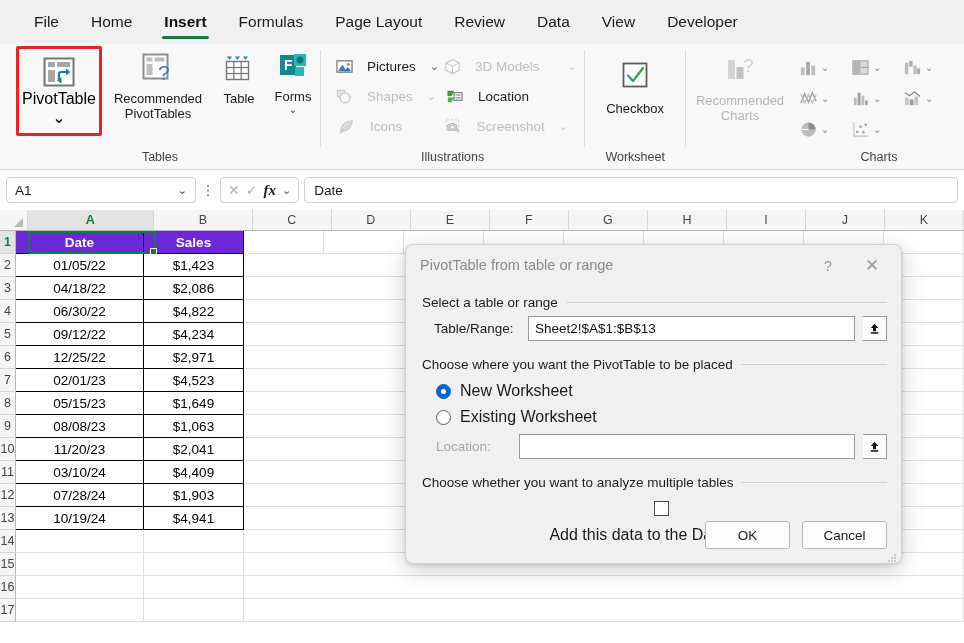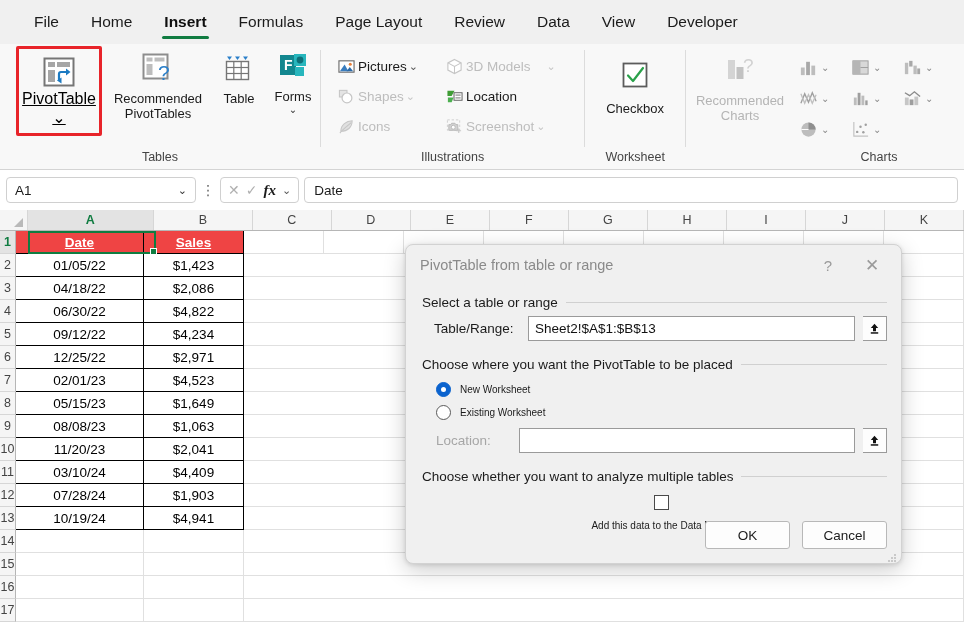--- a/index.html
+++ b/index.html
@@ -50,27 +50,26 @@
     font-size: 13px; color:#1b1b1b; text-align:center; line-height: 15px; margin-top: 5px;
   }
   .bigbtn .chev { font-size: 10px; color:#333; line-height: 10px; margin-top: 1px; }
   .bigbtn.disabled .blabel { color:#b4b4b4; }
 
   .pivot-wrap {
     position: relative; margin-left: 16px; margin-top: 2px;
     border: 3px solid #e8242a; border-radius: 2px;
     width: 86px; height: 90px; display:flex; flex-direction:column; align-items:center;
     padding-top: 5px;
-    text-decoration: underline;
   }
 
   
   .smallcol { display:flex; flex-direction:column; gap: 2px; padding-top: 8px; }
   .smallbtn {
-    display:flex; align-items:center; gap: 2px; height: 28px; padding: 0 5px;
+    display:flex; align-items:center; gap: 14px; height: 28px; padding: 0 5px;
     font-size: 13.5px; color:#1b1b1b; white-space: nowrap; cursor: default;
   }
   .smallbtn.disabled { color:#bdbdbd; }
   .smallbtn .chev { font-size: 11px; color:#555; }
   .smallbtn.disabled .chev { color:#c6c6c6; }
 
   .icoslot { width: 20px; height: 20px; display:inline-flex; align-items:center; justify-content:center; }
 
   
   .chartgrid { display:grid; grid-template-columns: repeat(3, 52px); grid-auto-rows: 31px; padding-top: 8px; }
@@ -115,21 +114,21 @@
     background:#f5f5f5; font-size:12.5px; color:#444;
     display:flex; align-items:center; justify-content:center;
   }
   .rh.sel { background:#e3e3e3; color:#107c41; font-weight:bold; }
   .cells { flex:1; }
   .row { display:flex; height: 23px; }
   .cell {
     height: 23px; display:flex; align-items:center; justify-content:center;
     font-size: 13.5px; color:#000; border-right:1px solid #e0e0e0; border-bottom:1px solid #e0e0e0;
   }
-  .cell.hdr { background:#ef4444; color:#fff; font-weight:bold; border-right:1px solid #000; border-bottom:1px solid #000;text-decoration:underline; }
+  .cell.hdr { background:#6d28d9; color:#fff; font-weight:bold; border-right:1px solid #000; border-bottom:1px solid #000; }
   .cell.data { background:#fff; border-right:1px solid #000; border-bottom:1px solid #000; }
   .cell.blank { background:#fff; border-right:1px solid #e0e0e0; border-bottom:1px solid #e0e0e0; }
   .selbox { position:absolute; left:28px; top:21px; width:128px; height:23px; border:2px solid #107c41; pointer-events:none; }
   .selbox::after{ content:""; position:absolute; right:-3px; bottom:-3px; width:5px; height:5px; background:#107c41; border:1px solid #fff;}
 
   
   .overlay { position:absolute; inset:0; pointer-events:none; }
   .dialog {
     position:absolute; left:405px; top:255px; width:497px; height:320px;
     background:#f0f0f0; border:1px solid #d2d2d2; border-radius:8px;
@@ -161,21 +160,21 @@
     width: 24px; height: 25px; background:#fdfdfd; border:1px solid #9a9a9a; border-left:none;
     display:flex; align-items:center; justify-content:center;
   }
   .radio-row { display:flex; align-items:center; gap: 9px; padding: 4px 0 4px 16px; }
   .radio {
     width:15px; height:15px; border-radius:50%; border:1.5px solid #5a5a5a; background:#fff;
     display:flex; align-items:center; justify-content:center; flex: none;
   }
   .radio.on { border-color:#0b63ce; background:#0b63ce; }
   .radio.on::after{ content:""; width:5px;height:5px;border-radius:50%;background:#fff; }
-  .radio-lbl { font-size:10px; color:#1b1b1b; }
+  .radio-lbl { font-size:16px; color:#1b1b1b; }
   .chk-row { display:flex; align-items:center; gap: 10px; padding: 5px 0 0 16px; flex-direction: column; }
   .chkbox { width:15px; height:15px; border:1.5px solid #4a4a4a; background:#fff; flex:none; }
   .dlg-footer { position:absolute; right: 14px; bottom: 14px; display:flex; gap: 12px; }
   .dbtn {
     width: 85px; height: 28px; background:#fdfdfd; border:1px solid #b8b8b8; border-radius:3px;
     display:flex; align-items:center; justify-content:center; font-size:13.5px; color:#1b1b1b;
   }
   .grip { position:absolute; right:4px; bottom:4px; width:10px; height:10px; opacity:.55;}
 </style>
 </head>

